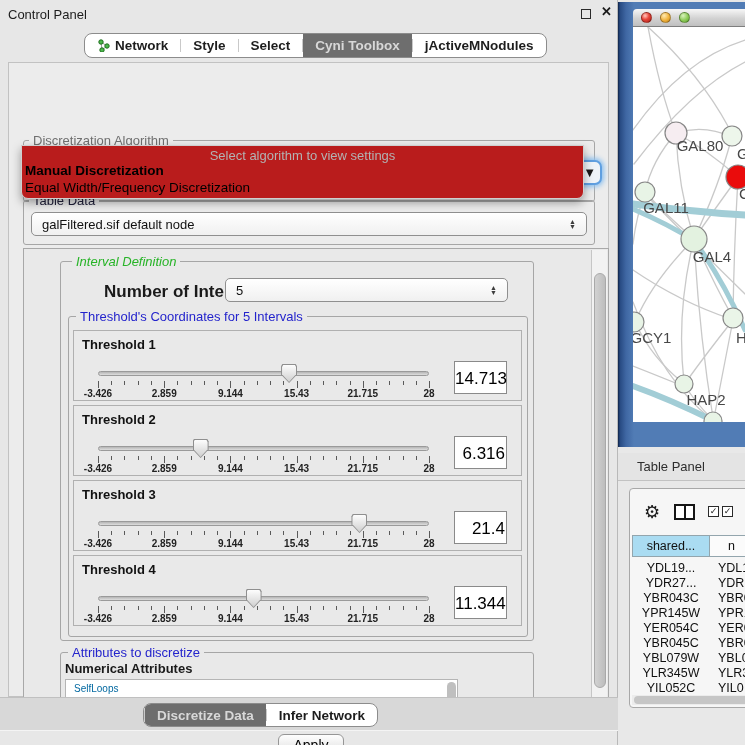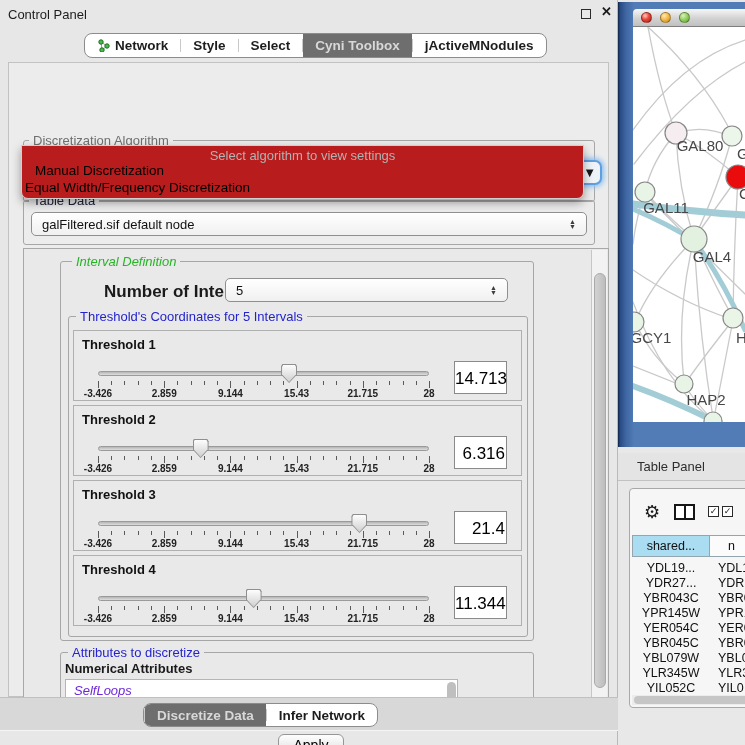--- a/index.html
+++ b/index.html
@@ -38,21 +38,21 @@
 
   .combo { position:absolute; display:flex; align-items:center; background:linear-gradient(#ffffff,#f0f0f0); border:1px solid #8f8f8f; border-radius:5px; font-size:13px; color:#111; padding:0 10px; }
   .combo .spin { margin-left:auto; display:flex; flex-direction:column; align-items:center; color:#3c3c3c; font-size:7px; line-height:5px; }
   #td-combo { left:22px; top:149px; width:556px; height:24px; }
   #noi-combo { left:201px; top:29px; width:283px; height:24px; }
 
   
   #algo-popup { left:12px; top:82px; width:563px; height:54px; background:#b91c1c; border:1px solid #cfcfcf; border-radius:0 0 7px 7px; box-shadow:0 4px 10px rgba(0,0,0,0.35); z-index:50; overflow:hidden; }
   #popup-hint { height:17px; text-align:center; color:#b3b3b3; font-size:13px; padding-top:2px; }
   .popup-opt { height:17px; padding-left:3px; font-size:13.5px; color:#000; }
-  .popup-opt.bold { font-weight:normal;margin-left:10px; }
+  .popup-opt.bold { font-weight:bold; }
 
   
   #main-panel { left:14px; top:185px; width:586px; height:478px; background:#e9e9e9; border:1px solid #a8a8a8; overflow:hidden; }
   #main-panel .grouplabel { background:#e9e9e9; }
 
   #interval-group { left:36px; top:12px; width:474px; height:380px; }
   #interval-label { left:48px; top:5px; color:#27b427;font-style:italic; }
   #noi-label { position:absolute; left:71px; top:33px; font-weight:bold; font-size:17px;margin-left:9px; }
   #thr-group { left:44px; top:67px; width:460px; height:321px; }
   #thr-label { left:52px; top:60px; color:#2424cc; }
@@ -65,21 +65,21 @@
   .thumb-i { position:absolute; left:1px; top:1px; width:14px; height:17px; clip-path:polygon(8% 0,92% 0,100% 12%,100% 55%,50% 100%,0 55%,0 12%); background:linear-gradient(#fdfdfd,#cfcfcf); }
   .tick { position:absolute; top:50px; width:1px; background:#5a5a5a; height:4px; }
   .tick.major { height:7px; }
   .tick-label { position:absolute; top:57px; width:66px; text-align:center; font-size:10px; font-weight:bold; color:#222; }
   .thr-value { position:absolute; left:380px; top:30px; width:53px; height:33px; background:#ffffff; border:1px solid #8a8a8a; font-size:17px; color:#000; text-align:right; padding:7px 1px 0 0; }
 
   #attr-group { left:36px; top:403px; width:474px; height:90px; }
   #attr-label { left:44px; top:396px; color:#2424cc; }
   #numattr-label { position:absolute; left:41px; top:412px; font-weight:bold; font-size:13px; }
   #attr-list { position:absolute; left:41px; top:430px; width:393px; height:48px; background:#ffffff; border:1px solid #b5b5b5; overflow:hidden; padding:3px 0 0 8px; }
-  .attr-item { font-size:13px; height:16px; color:#6d28d9;font-style:italic; }
+  .attr-item { font-size:10px; height:16px; color:#0369a1; }
   #attr-scroll { position:absolute; left:423px; top:433px; width:9px; height:42px; background:#bfbfbf; border-radius:5px; }
 
   #main-scrollbar { position:absolute; right:1px; top:1px; width:16px; height:474px; background:#f2f2f2; border-left:1px solid #c6c6c6; }
   #main-thumb { position:absolute; left:2px; top:23px; width:12px; height:415px; border-radius:6px; background:linear-gradient(90deg,#d2d2d2,#bdbdbd); border:1px solid #a9a9a9; }
 
   #apply-btn { left:269px; top:671px; width:66px; height:23px; background:linear-gradient(#fefefe,#dcdcdc); border:1px solid #969696; border-radius:6px; font-size:14px; color:#000; text-align:center; line-height:21px; }
 
   #bottom-strip { left:0; top:697px; width:618px; height:34px; background:#d8d8d8; border-top:1px solid #c0c0c0; border-bottom:1px solid #f4f4f4; }
 
   

